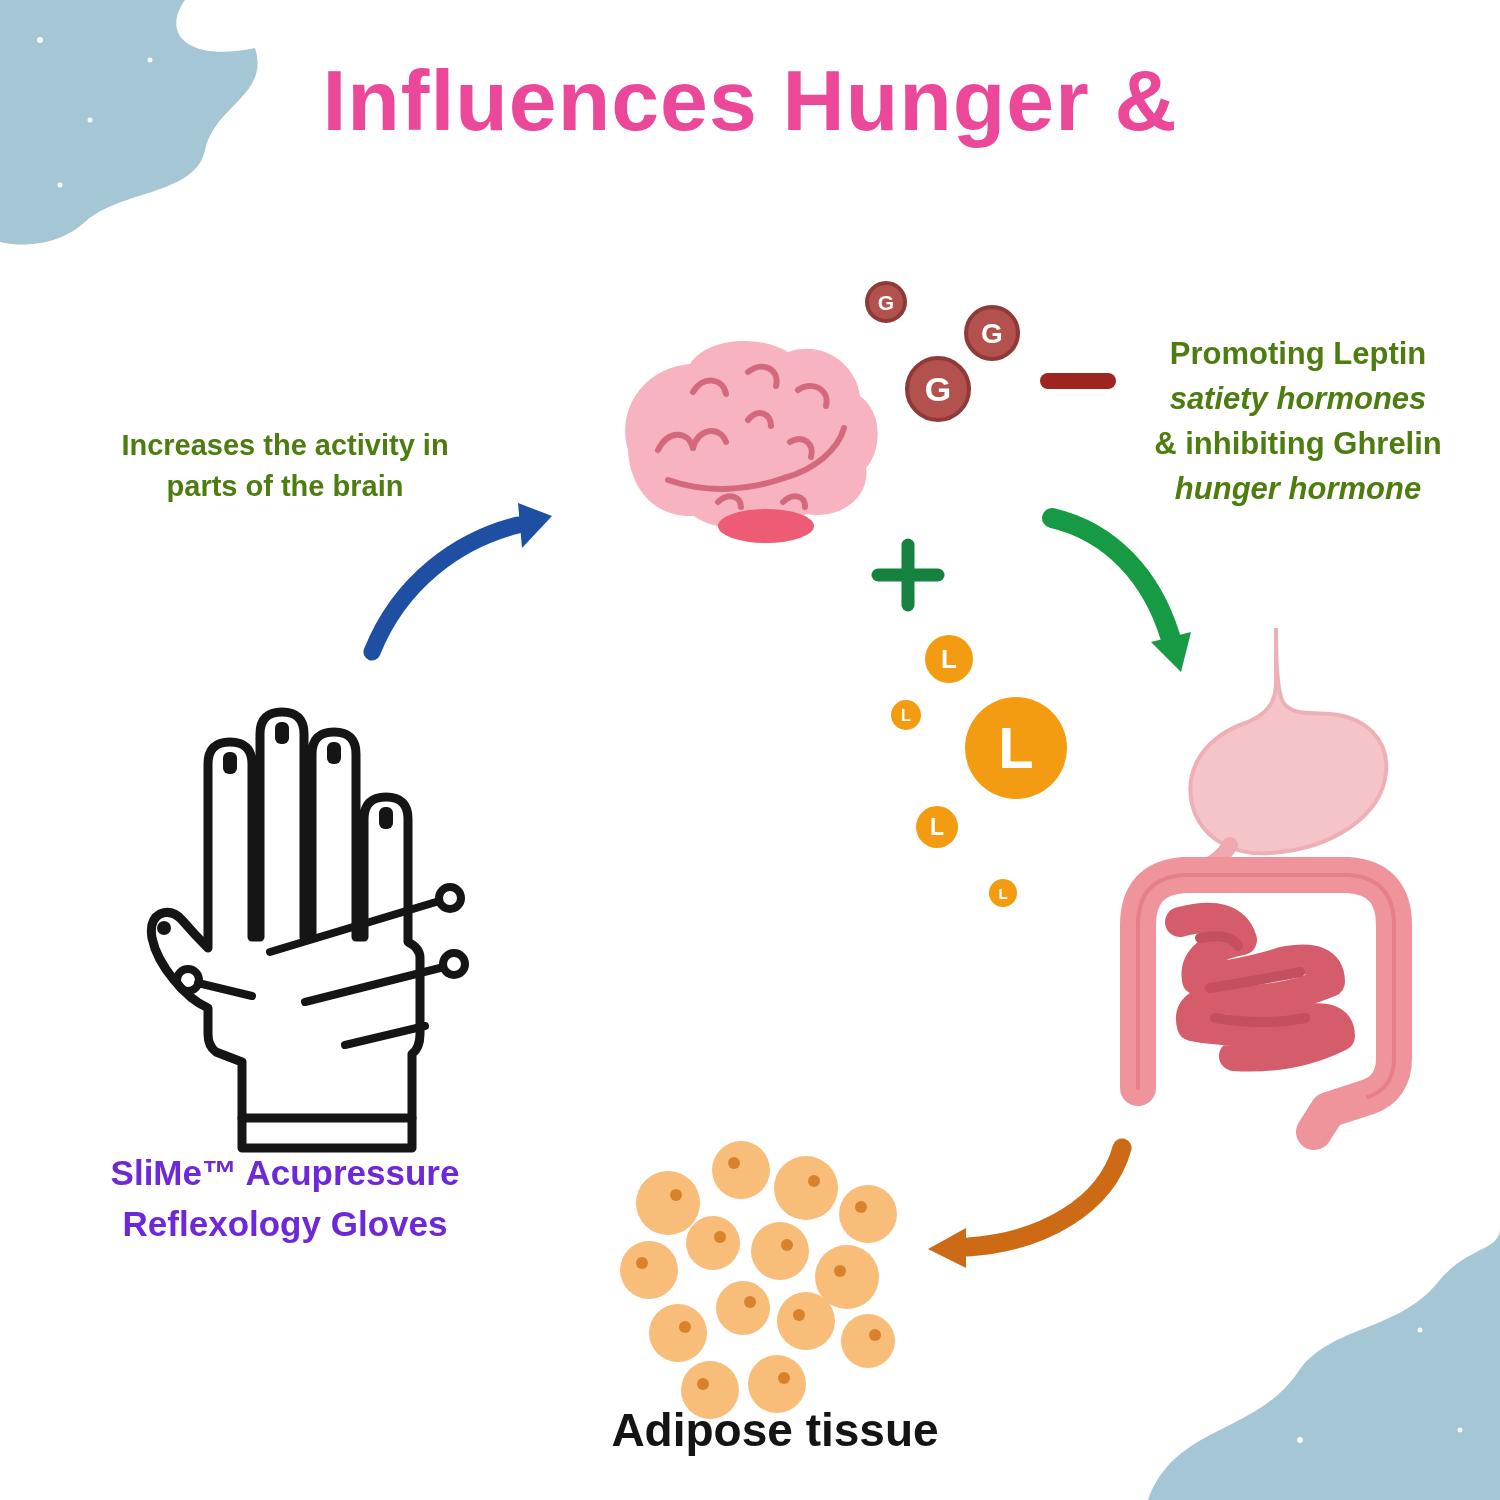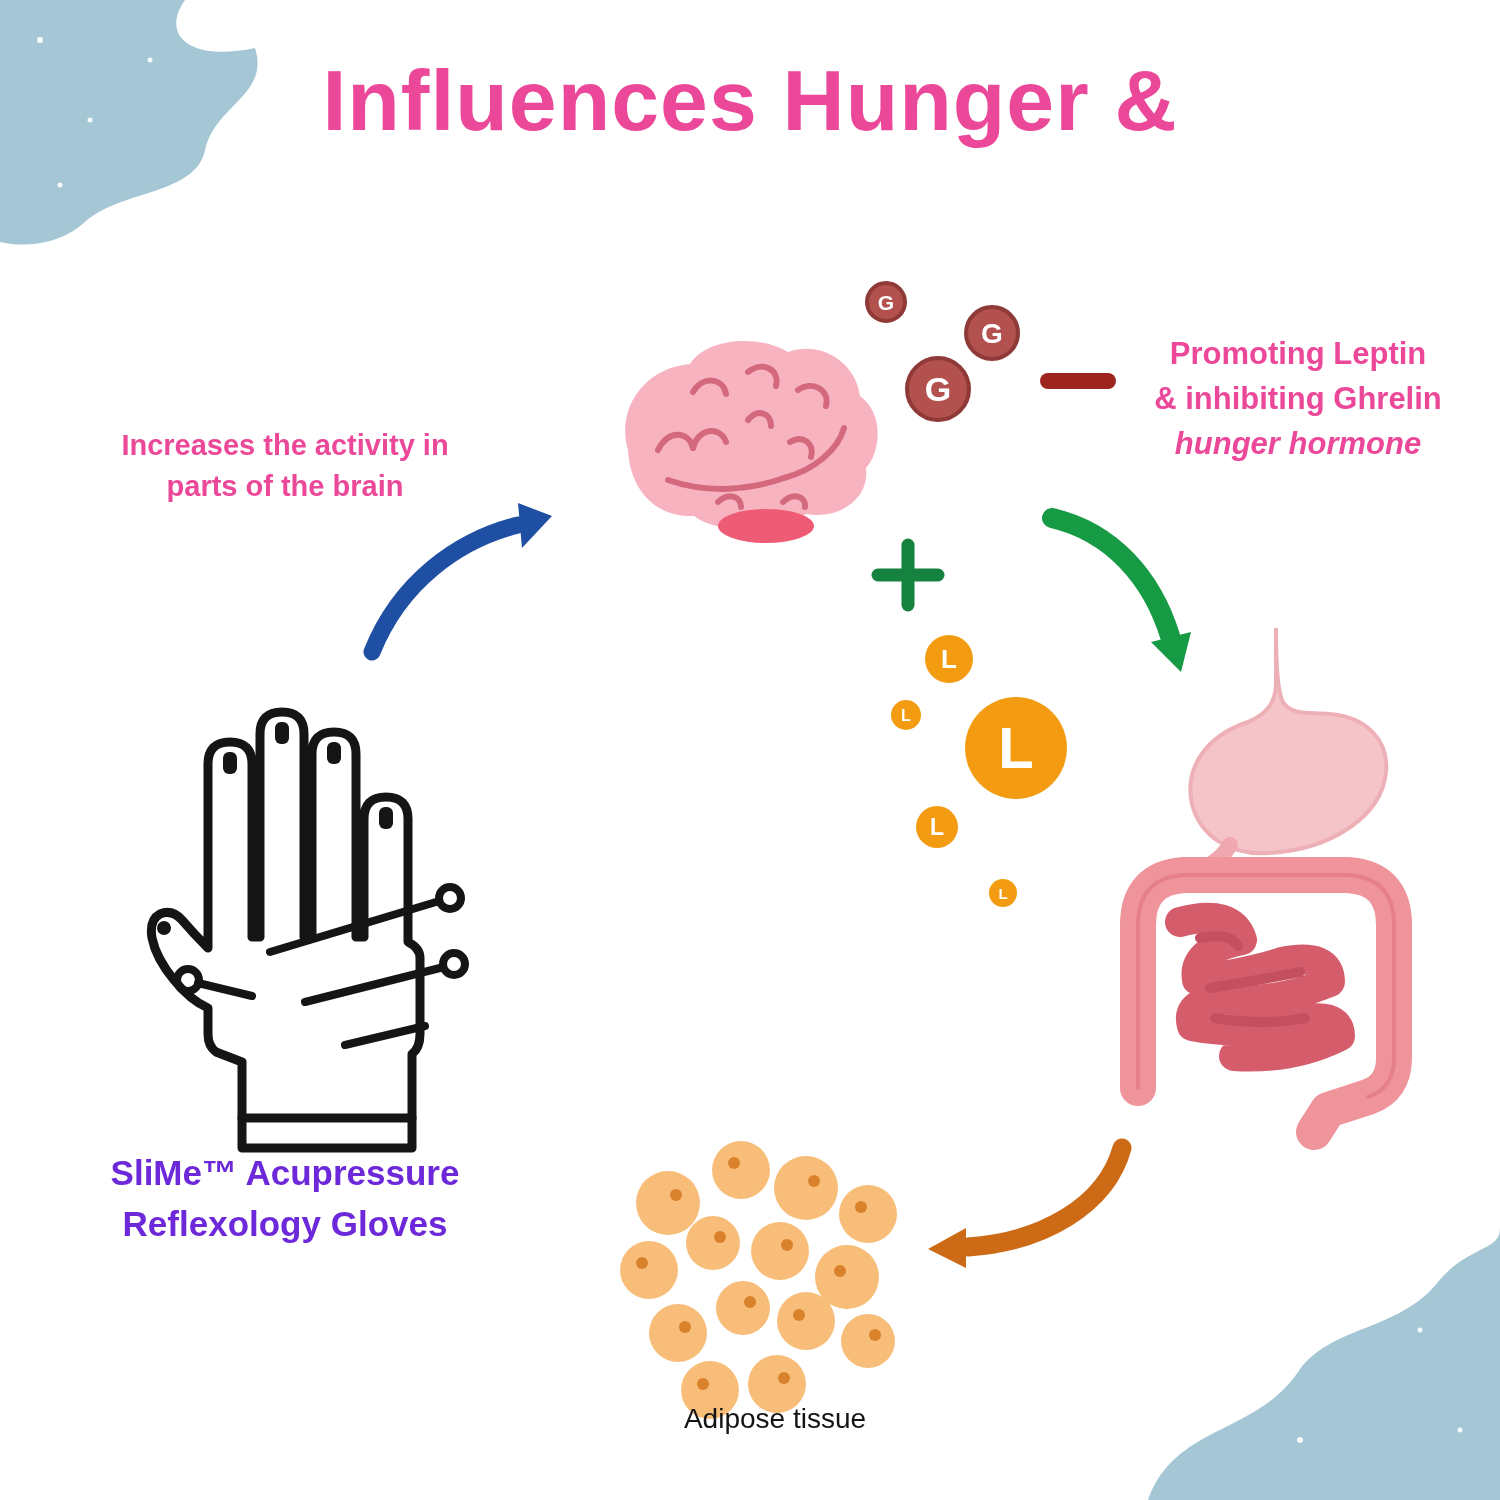--- a/index.html
+++ b/index.html
@@ -1,42 +1,42 @@
 <!DOCTYPE html>
 <html><head>
 <meta charset="utf-8">
 <style>
   html,body{margin:0;padding:0;background:#e9e9e9;}
   .canvas{
     position:relative;width:1500px;height:1500px;background:#ffffff;
     overflow:hidden;font-family:"Liberation Sans",sans-serif;
   }
   .scene{position:absolute;left:0;top:0;}
-  .txt{position:absolute;text-align:center;color:#ec4899;}
+  .txt{position:absolute;text-align:center;color:#4d7c0f;}
   .title{
     left:0;right:0;top:48px;
     font-size:86px;line-height:1.22;font-weight:800;color:#ec4899;
     letter-spacing:1px;
   }
   .note-left{
     left:40px;top:425px;width:490px;
     font-size:29px;line-height:1.4;font-weight:700;
   }
   .note-right{
     left:1118px;top:332px;width:360px;
     font-size:31px;line-height:1.45;font-weight:700;
   }
   .note-right .it{font-style:italic;}
   .glove-caption{
     left:60px;top:1148px;width:450px;
     font-size:35px;line-height:1.45;font-weight:700;color:#6d28d9;
   }
   .adipose-caption{
     left:545px;top:1403px;width:460px;
-    font-size:28px;font-weight:400;color:#141414;
+    font-size:46px;font-weight:700;color:#141414;
   }
   .hormone-letter{
     fill:#ffffff;font-family:"Liberation Sans",sans-serif;font-weight:700;
     text-anchor:middle;
   }
 </style>
 </head>
 <body>
 
 <div class="canvas">
@@ -198,20 +198,21 @@
     <div>Influences Hunger &amp;</div>
   </div>
 
   <div class="txt note-left">
     <div>Increases the activity in</div>
     <div>parts of the brain</div>
   </div>
 
   <div class="txt note-right">
     <div>Promoting Leptin</div>
+    <div class="it">satiety hormones</div>
     <div>&amp; inhibiting Ghrelin</div>
     <div class="it">hunger hormone</div>
   </div>
 
   <div class="txt glove-caption">
     <div>SliMe™ Acupressure</div>
     <div>Reflexology Gloves</div>
   </div>
 
   <div class="txt adipose-caption">Adipose tissue</div>

